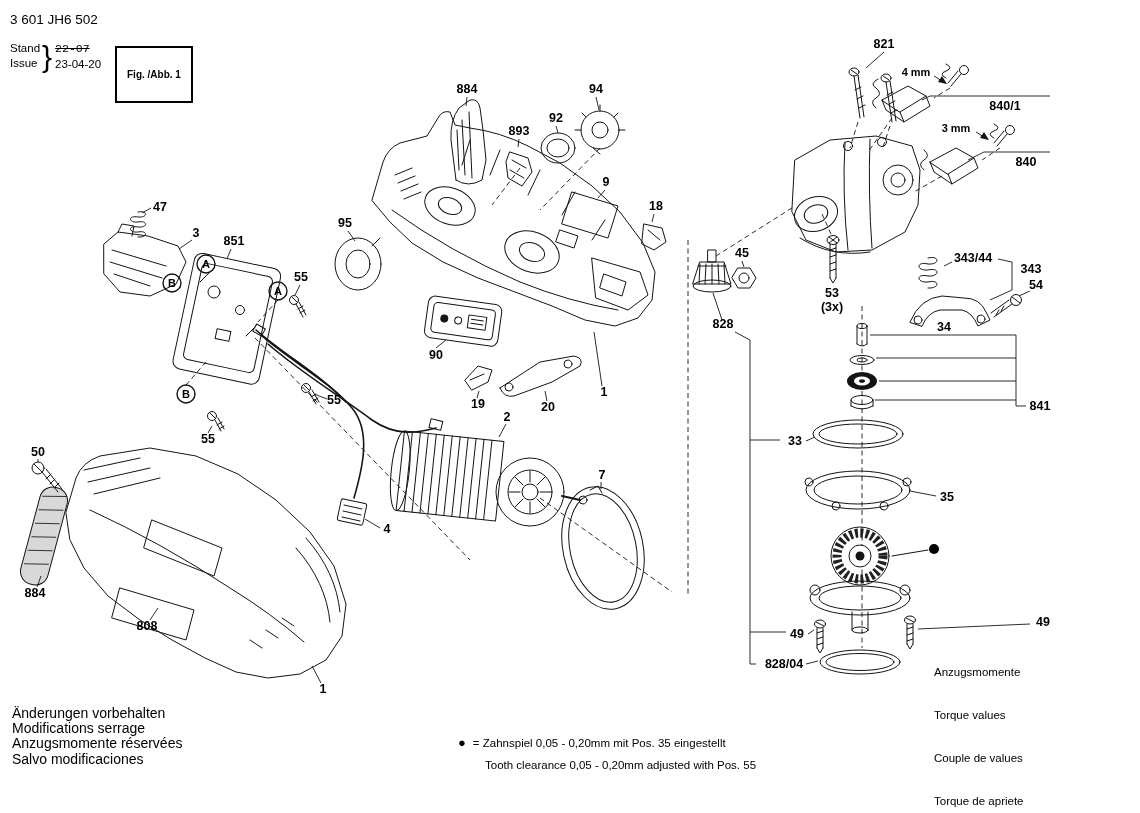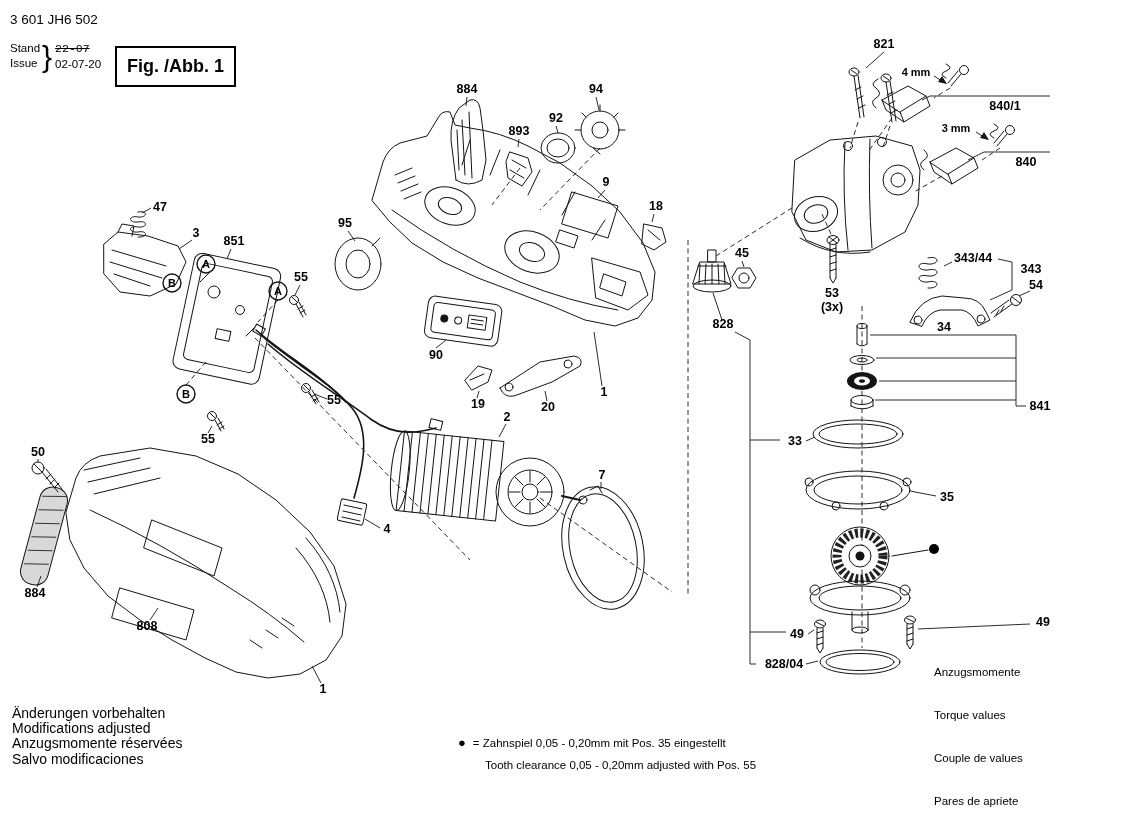--- a/index.html
+++ b/index.html
@@ -12,22 +12,22 @@
   .lead{stroke:#141414;stroke-width:.9;fill:none;}
   svg text{font-family:"Liberation Sans",sans-serif;font-size:12.5px;font-weight:bold;fill:#000;text-anchor:middle;}
   svg text.ann{font-size:11px;}
   svg text.marker{font-size:11px;}
   
   .doc-number{position:absolute;left:10px;top:12px;font-size:13.5px;}
   .revision{position:absolute;left:10px;top:42px;display:flex;align-items:flex-start;font-size:11.5px;}
   .rev-col{display:flex;flex-direction:column;gap:3px;}
   .brace{font-size:30px;font-weight:400;line-height:1;margin:0 3px 0 2px;}
   .struck{text-decoration:line-through;font-family:Liberation Mono, monospace;}
-  .fig-box{position:absolute;left:115px;top:46px;border:2px solid #000;padding:8px 10px;
-           font-weight:bold;font-size:18px;background:#fff;}
+  .fig-box{position:absolute;left:115px;top:46px;border:2px solid #000;padding:21px 10px;
+           font-weight:bold;font-size:10px;background:#fff;}
   
   .notices{position:absolute;left:12px;top:706px;font-size:14px;line-height:15.2px;}
   .tooth-note{position:absolute;left:458px;top:732px;font-size:11.5px;line-height:22px;}
   .tooth-note .bullet{font-size:13px;margin-right:7px;}
   .tooth-note .line2{margin-left:27px;}
   .torque{position:absolute;left:934px;top:636px;font-size:11.5px;line-height:14.4px;white-space:pre;}
 </style>
 </head>
 <body>
 
@@ -36,21 +36,21 @@
   <div class="doc-number">3 601 JH6 502</div>
 
   <div class="revision">
     <div class="rev-col">
       <span>Stand</span>
       <span>Issue</span>
     </div>
     <div class="brace">}</div>
     <div class="rev-col">
       <span class="struck">22-07</span>
-      <span>02-07-20</span>
+      <span>23-04-20</span>
     </div>
   </div>
 
   <div class="fig-box">Fig. /Abb. 1</div>
 
   <svg width="1140" height="813" viewBox="0 0 1140 813">
 
     <g class="dash">
       <path d="M600,148 L540,210"></path>
       <path d="M520,168 L492,205"></path>
@@ -462,35 +462,35 @@
       <text class="ann" x="956" y="132">3 mm</text>
       <text class="marker" x="206" y="268">A</text>
       <text class="marker" x="172" y="287">B</text>
       <text class="marker" x="278" y="295">A</text>
       <text class="marker" x="186" y="398">B</text>
     </g>
   </svg>
 
   <div class="notices">
     <div>Änderungen vorbehalten</div>
-    <div>Modifications adjusted</div>
+    <div>Modifications serrage</div>
     <div>Anzugsmomente réservées</div>
     <div>Salvo modificaciones</div>
   </div>
 
   <div class="tooth-note">
     <div><span class="bullet">●</span><span>=  Zahnspiel 0,05 - 0,20mm mit Pos. 35 eingestellt</span></div>
     <div class="line2">Tooth clearance 0,05 - 0,20mm adjusted with Pos. 55</div>
   </div>
 
   <div class="torque">
     <div>Anzugsmomente</div>
     <div>Torque values</div>
     <div>Couple de values</div>
-    <div>Pares de apriete</div>
+    <div>Torque de apriete</div>
     
     
     
     
     
   </div>
 
 </div>
 
 </body></html>

